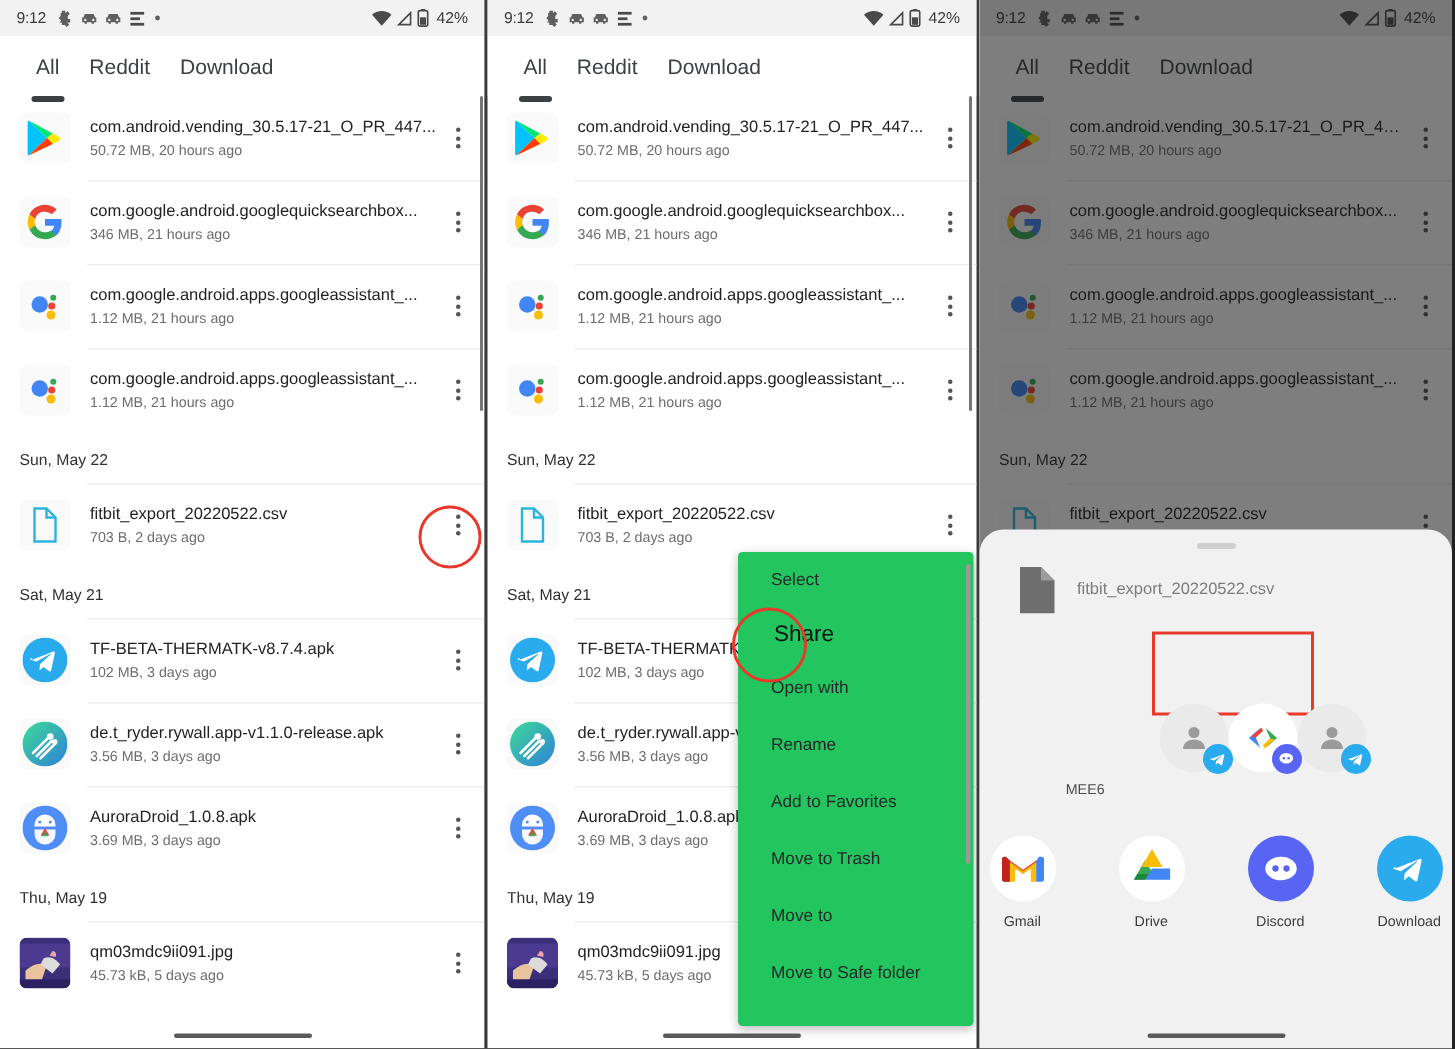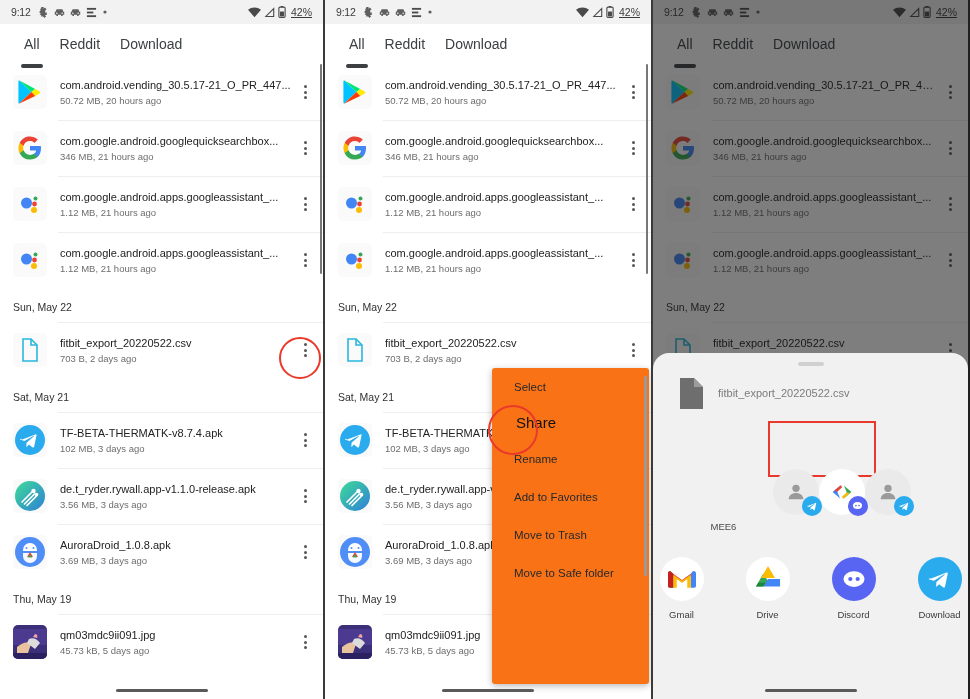--- a/index.html
+++ b/index.html
@@ -22,21 +22,21 @@
 
   
   .statusbar {
     height: 24px; background: #f2f2f2;
     display: flex; align-items: center;
     padding: 0 11px; font-size: 10px; color: #3b3b3b; text-align: center;
   }
   .sb-time { font-size: 10.5px; letter-spacing: -0.2px; }
   .sb-icons-left { display: flex; align-items: center; gap: 5px; margin-left: 7px; }
   .sb-spacer { flex: 1; }
-  .sb-icons-right { display: flex; align-items: center; gap: 3px; text-decoration: underline; }
+  .sb-icons-right { display: flex; align-items: center; gap: 3px; }
   .sb-batt-txt { font-size: 10.5px; margin-left: 2px; }
   .mini-ic { display:block; }
 
   
   .tabbar {
     height: 40px; background: #fff;
     display: flex; align-items: center;
     padding-left: 14px; position: relative;
   }
   .tab {
@@ -104,21 +104,21 @@
     position: absolute; border: 2px solid #e8392b;
     border-radius: 50%; pointer-events: none;
   }
   .ann-rect {
     position: absolute; border: 2px solid #e8392b;
     pointer-events: none;
   }
 
   
   .ctx-menu {
-    position: absolute; background: #f97316;
+    position: absolute; background: #22c55e;
     border-radius: 3px; overflow: hidden;
     box-shadow: 0 2px 7px rgba(0,0,0,.28);
   }
   .ctx-item {
     font-size: 11.5px; color: #26282b;
     padding: 11px 0 11px 22px; line-height: 16px;
   }
   .ctx-item.big { font-size: 15px; padding: 9px 0 9px 24px; color:#111;}
   .ctx-scroll {
     position: absolute; right: 2px; top: 8px;
@@ -674,23 +674,25 @@
             <i></i>
           </div>
       </div>
     </div>
 
     <div class="vscroll" style="right:3px;"></div>
 
     <div class="ctx-menu" style="left:167px;top:368px;width:157px;height:316px;">
       <div class="ctx-item">Select</div>
       <div class="ctx-item big">Share</div>
+      <div class="ctx-item">Open with</div>
       <div class="ctx-item">Rename</div>
       <div class="ctx-item">Add to Favorites</div>
       <div class="ctx-item">Move to Trash</div>
+      <div class="ctx-item">Move to</div>
       <div class="ctx-item">Move to Safe folder</div>
       <div class="ctx-scroll"></div>
     </div>
     <div class="ann-circle" style="left:163px;top:405px;width:50px;height:50px;"></div>
 
     <div class="homebar"></div>
   </div>
 
   <div class="panel right">
     <div class="statusbar">

